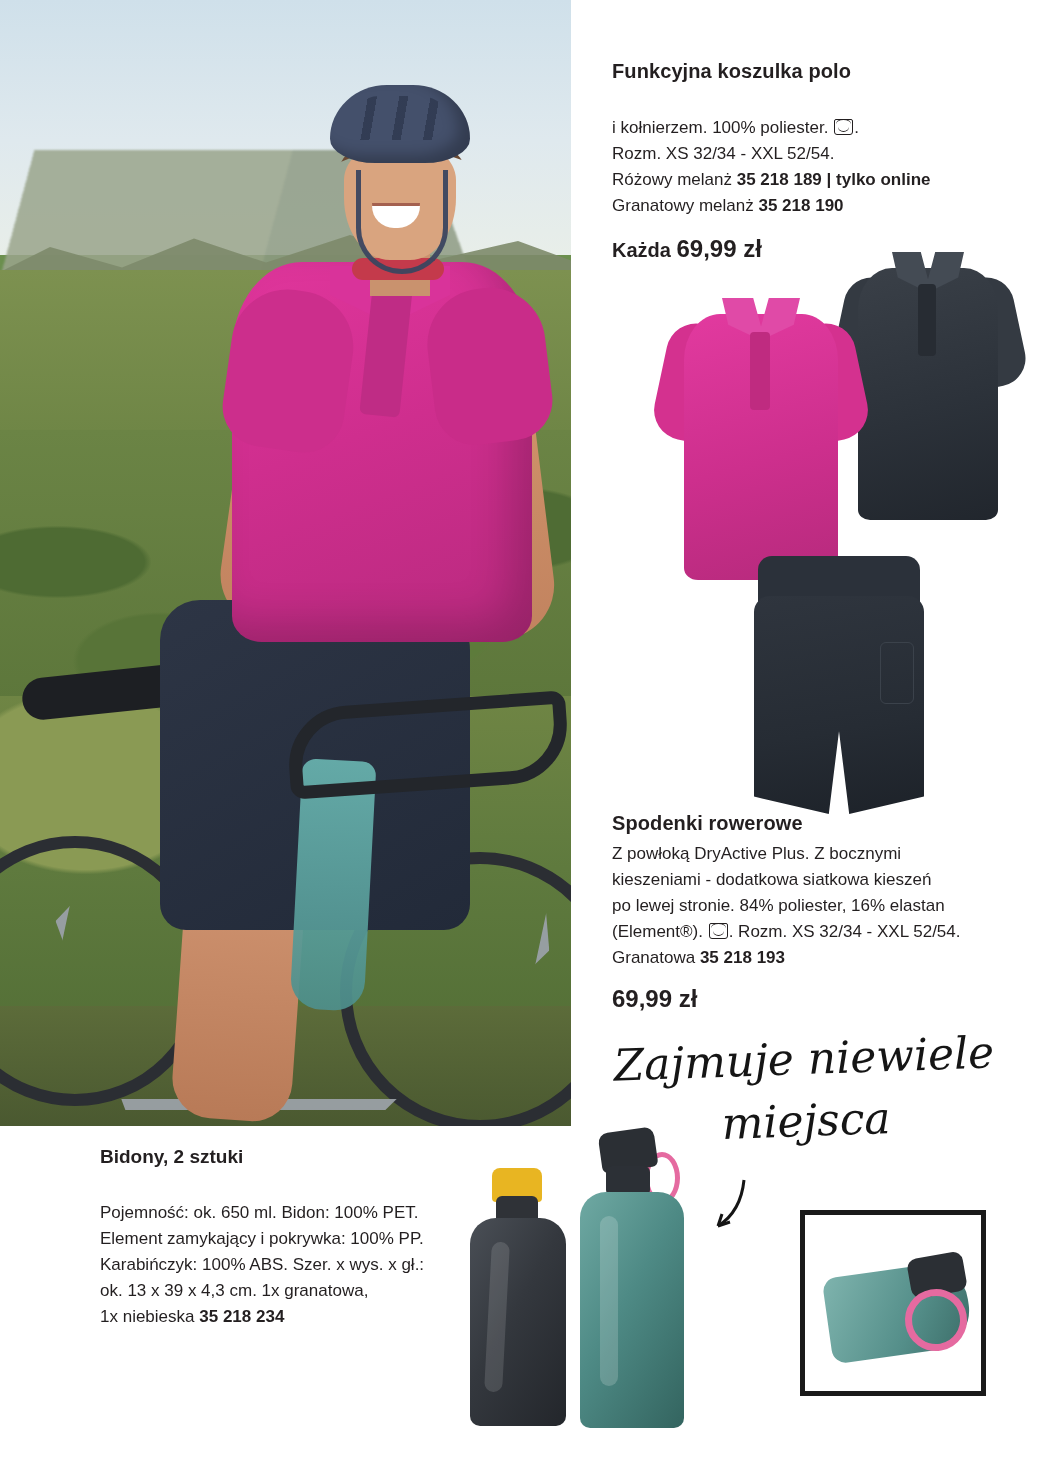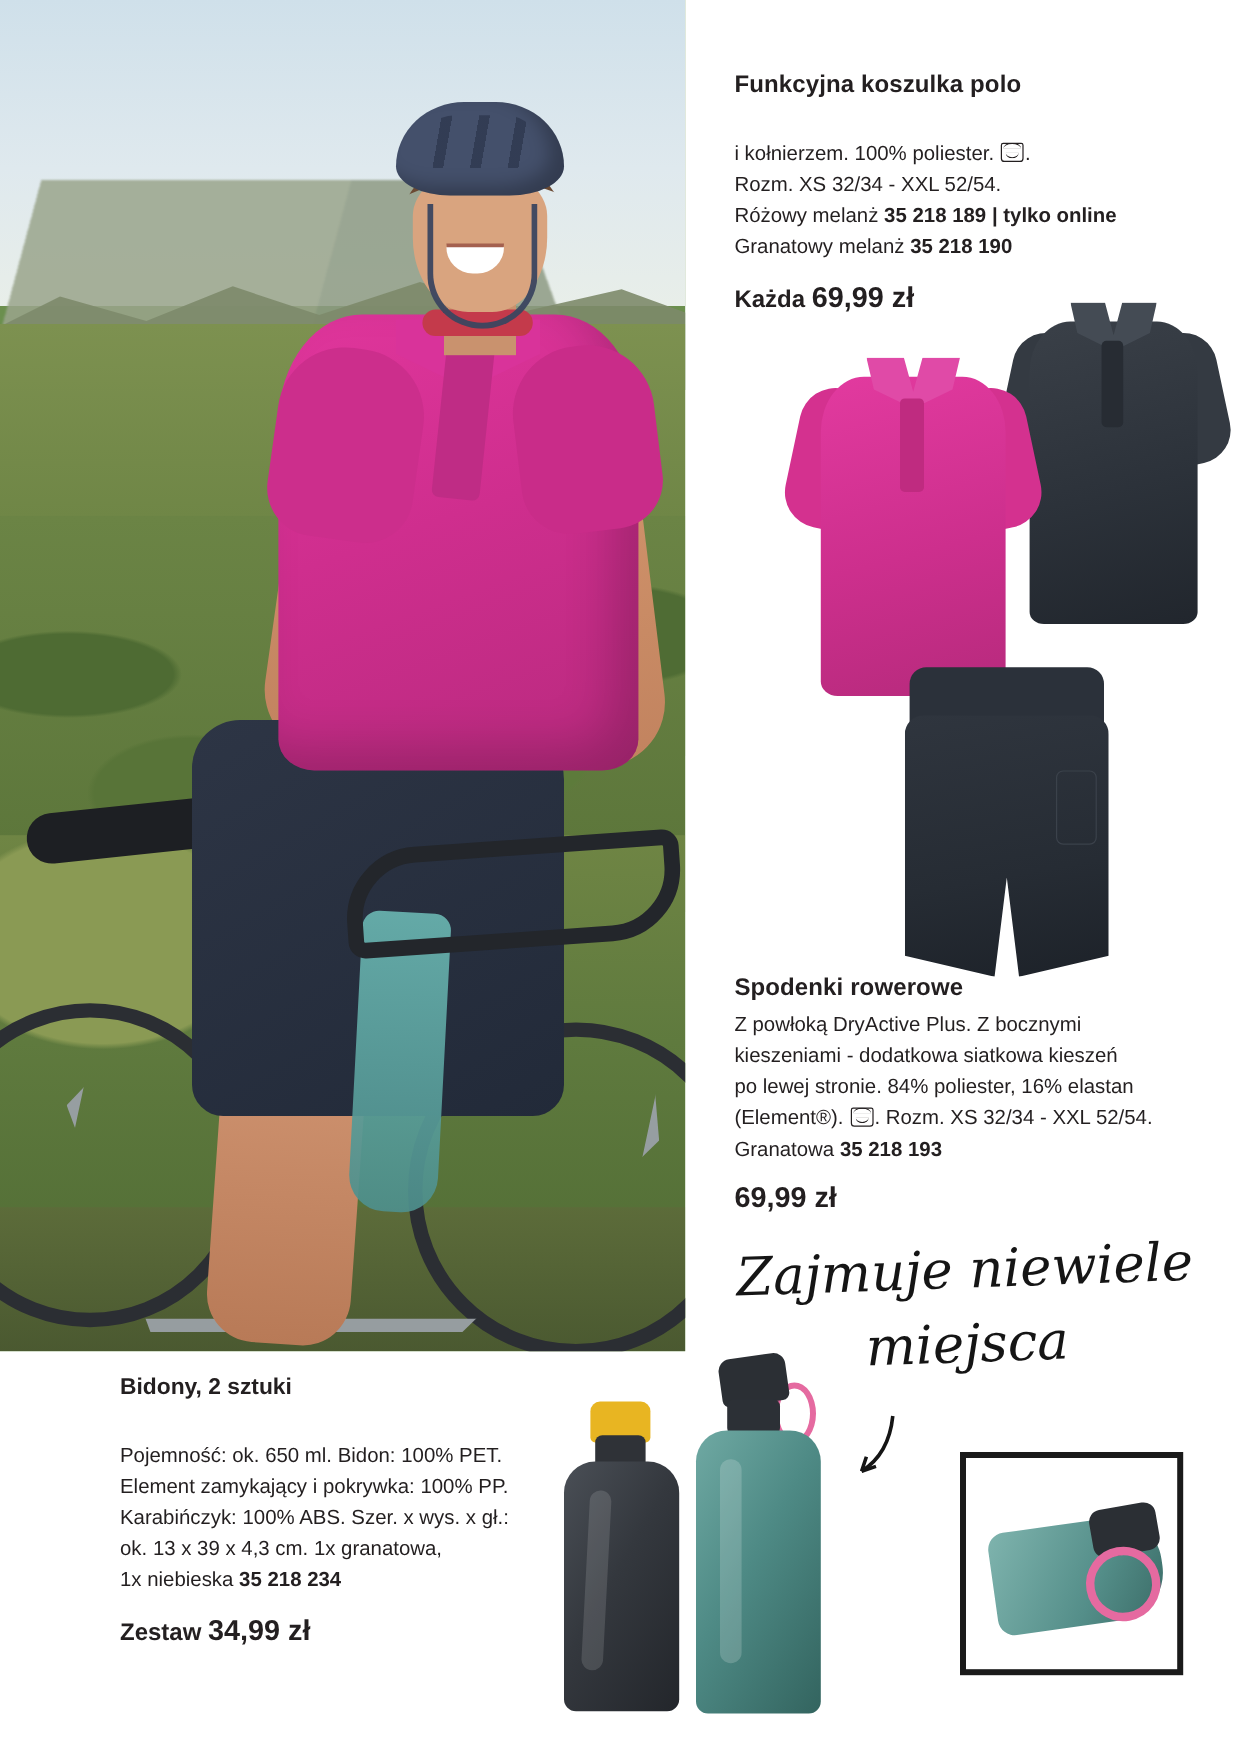--- a/index.html
+++ b/index.html
@@ -556,24 +556,20 @@
   <h2 class="bottles-title">Bidony, 2 sztuki</h2>
   <p class="prod-desc">
     <br>
     <span>Pojemność: ok. 650 ml. Bidon: 100% PET.</span><br>
     <span>Element zamykający i pokrywka: 100% PP.</span><br>
     <span>Karabińczyk: 100% ABS. Szer. x wys. x gł.:</span><br>
     <span>ok. 13 x 39 x 4,3 cm. 1x granatowa,</span><br>
     <span>1x niebieska</span>
     <span class="bold">35 218 234</span>
   </p>
-  <div class="price-line">
-    <span>Zestaw</span>
-    <span class="amount">34,99 zł</span>
-  </div>
 </div>
 
 <div class="bottle bottle-dark">
   <div class="cap"></div>
   <div class="neck"></div>
   <div class="body"></div>
   <div class="shine"></div>
 </div>
 
 <div class="bottle bottle-teal">

